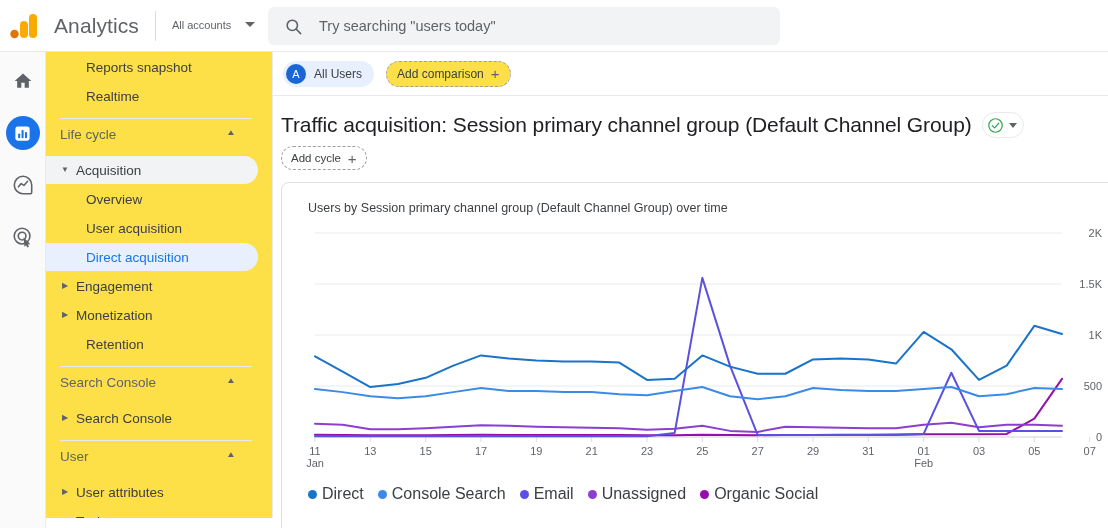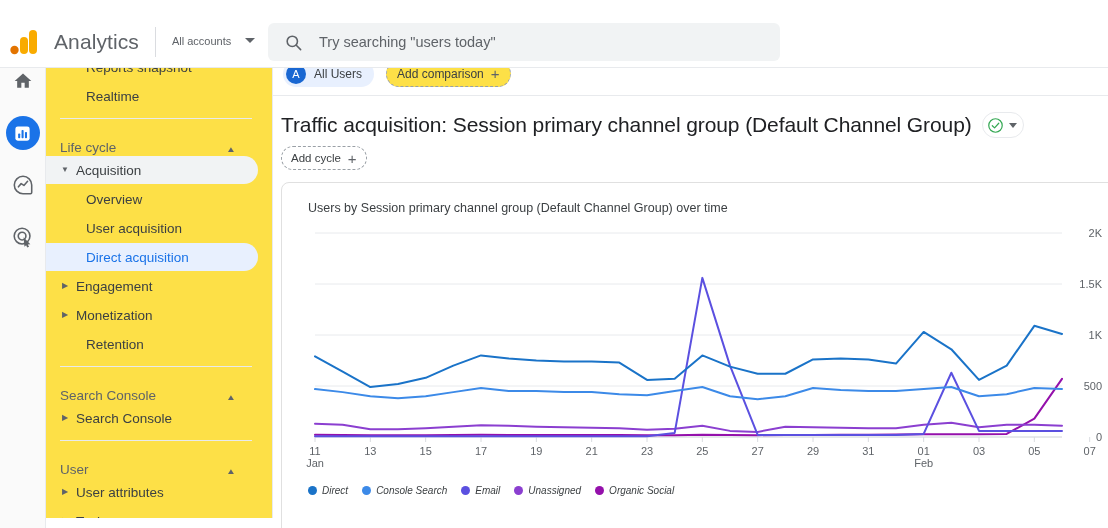--- a/index.html
+++ b/index.html
@@ -8,21 +8,21 @@
     width: 1108px; height: 528px;
     overflow: hidden;
     background: #ffffff;
     font-family: "Liberation Sans", sans-serif;
     color: #202124;
   }
   #app { position: relative; width: 1108px; height: 528px; }
 
   
   .topbar {
-    position: absolute; top: 16px; left: 0; width: 1108px; height: 52px;
+    position: absolute; top: 0; left: 0; width: 1108px; height: 52px;
     background: #ffffff;
     border-bottom: 1px solid #e8eaed;
     display: flex; align-items: center;
     z-index: 5;
   }
   .ga-logo { width: 48px; display: flex; align-items: center; justify-content: center; }
   .brand {
     font-size: 21px; color: #5f6368; letter-spacing: .1px;
     padding-left: 6px; font-weight: 400;
   }
@@ -83,21 +83,21 @@
   }
   .nav-item.indent1 { padding-left: 40px; }
   .nav-item.withcaret { padding-left: 14px; }
   .nav-item.selected { background: #e8f0fe; color: #1a73e8; }
   .nav-item.opened { background: #f1f3f4; }
   .nav-caret {
     width: 10px; margin-right: 6px; display: inline-block;
     text-align: center; font-size: 8px; color: #5f6368; line-height: 1;
   }
   .section-head {
-    height: 28px; display: flex; align-items: flex-end;
+    height: 28px; display: flex; align-items: flex-start;
     justify-content: space-between;
     font-size: 13.5px; color: #5f6368;
     padding-left: 14px; padding-right: 22px; margin-right: 14px;
     cursor: pointer;
   }
   .sep { height: 1px; background: #e8eaed; margin: 8px 20px 8px 14px; }
   .chev { font-size: 10px; color: #5f6368; transform: scaleY(.8); }
 
   
   .main {
@@ -162,21 +162,21 @@
     font-size: 12.5px; color: #3c4043;
     padding: 18px 0 0 26px;
   }
   .plot { position: absolute; left: 0; top: 40px; width: 880px; height: 260px; }
   .legend {
     position: absolute; left: 26px; top: 302px;
     display: flex; align-items: center; gap: 14px;
   }
   .legend-item { display: flex; align-items: center; cursor: pointer; }
   .legend-dot { width: 9px; height: 9px; border-radius: 50%; margin-right: 5px; }
-  .legend-label { font-size: 10px; color: #3c4043; font-style: italic; }
+  .legend-label { font-size: 16px; color: #3c4043; }
 
   svg { display: block; }
   .axis-text { font-size: 11px; fill: #5f6368; font-family: "Liberation Sans", sans-serif; }
 </style>
 </head>
 <body>
 
 <div id="app">
 
   <div class="topbar">

